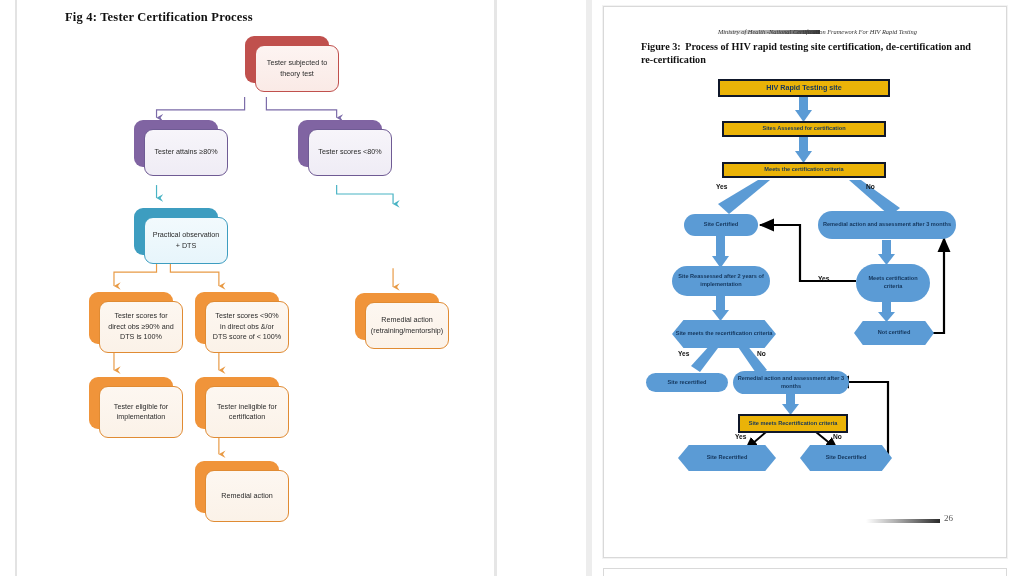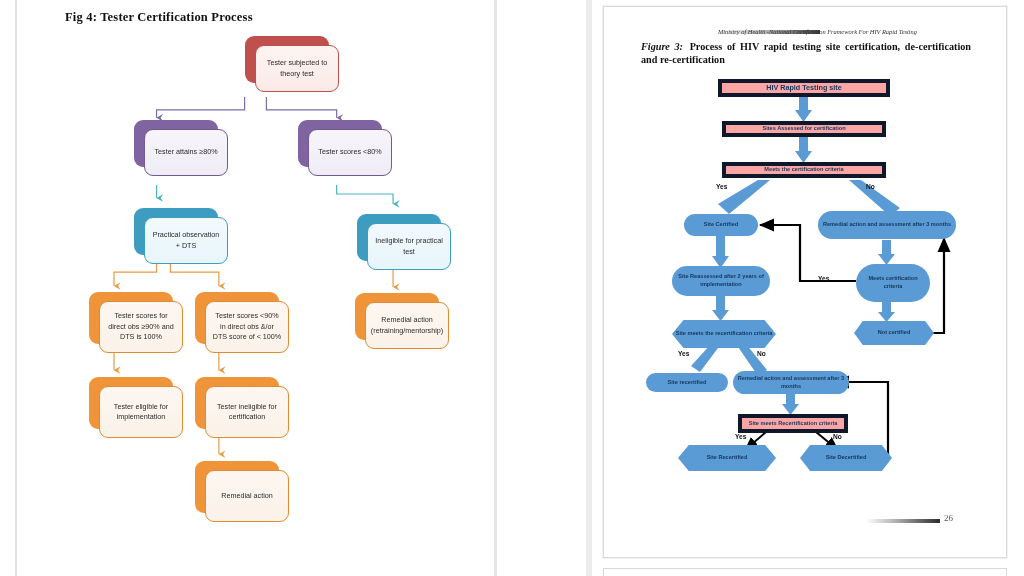--- a/index.html
+++ b/index.html
@@ -75,35 +75,35 @@
     position:absolute;left:718px;top:28px;
     font-family:"Liberation Serif", serif;
     font-style:italic;font-size:6.4px;color:#333;white-space:nowrap;
   }
   #fig3-caption{
     position:absolute;left:641px;top:40px;width:330px;
     font-family:"Liberation Serif", serif;
     font-weight:bold;font-size:10.2px;line-height:1.28;color:#111;
     text-align:justify;
   }
-  #fig3-caption .lbl{margin-right:2px;font-style:italic;}
+  #fig3-caption .lbl{margin-right:2px;}
   #pg-gradbar{
     position:absolute;left:866px;top:519px;width:74px;height:4px;
     background:linear-gradient(90deg,#ffffff 0%,#b0b0b0 40%,#2b2b2b 100%);
   }
   #pg-num{
     position:absolute;left:944px;top:513px;
     font-family:"Liberation Serif", serif;font-size:9px;color:#555;
   }
 
   
   .fc{position:absolute;display:flex;align-items:center;justify-content:center;
       text-align:center;color:#14365c;font-weight:bold;
       font-size:5.6px;line-height:1.35;box-sizing:border-box;padding:1px 3px;}
-  .fc.rect{background:#fca5a5;border:4px solid #0f172a;}
+  .fc.rect{background:#eab308;border:2px solid #0f172a;}
   .fc.round{background:#5b9bd5;border-radius:999px;}
   .fc.hex{background:#5b9bd5;clip-path:polygon(11% 0,89% 0,100% 50%,89% 100%,11% 100%,0 50%);}
   .fc-label{position:absolute;font-weight:bold;font-size:6.6px;color:#111;
             font-family:"Liberation Sans", sans-serif;}
   
   .svg-layer{position:absolute;left:0;top:0;width:100%;height:100%;pointer-events:none;}
 </style>
 </head>
 <body>
 
@@ -167,26 +167,20 @@
       </div>
     </div>
 
     <div class="card c-teal" style="left:117px;top:208px;width:84px;height:47px;">
       <div class="plate"></div>
       <div class="front">
         <span class="txt">Practical observation + DTS</span>
       </div>
     </div>
 
-    <div class="card c-teal" style="left:340px;top:214px;width:84px;height:47px;">
-      <div class="plate"></div>
-      <div class="front">
-        <span class="txt">Ineligible for practical test</span>
-      </div>
-    </div>
 
     <div class="card c-orange" style="left:72px;top:292px;width:84px;height:52px;">
       <div class="plate"></div>
       <div class="front">
         <span class="txt">Tester scores for direct obs  ≥90% and DTS is 100%</span>
       </div>
     </div>
 
     <div class="card c-orange" style="left:178px;top:292px;width:84px;height:52px;">
       <div class="plate"></div>

